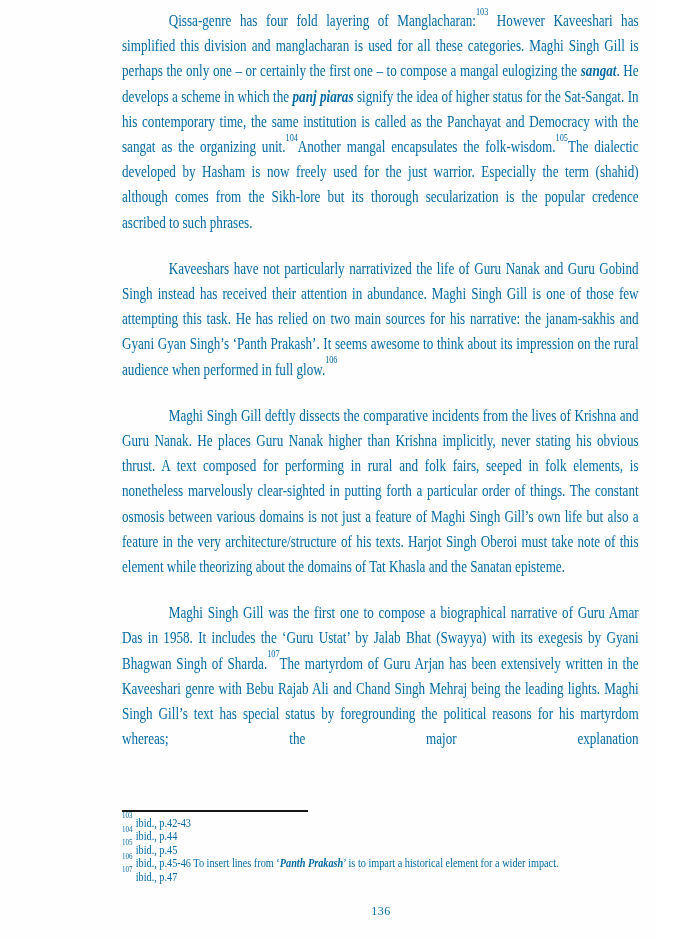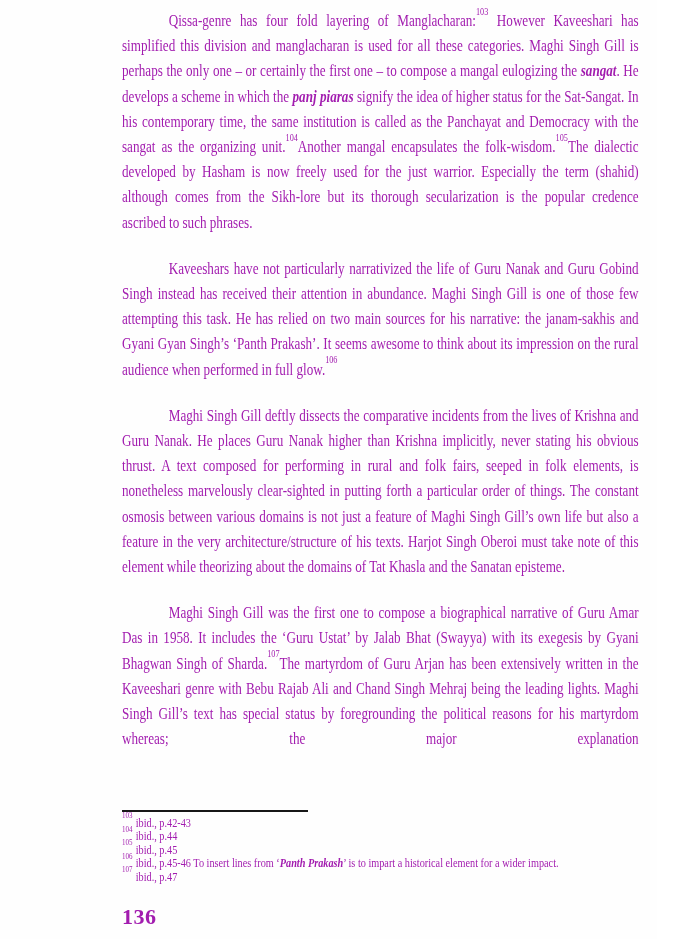--- a/index.html
+++ b/index.html
@@ -6,21 +6,21 @@
     margin: 0;
     padding: 0;
     background: #ffffff;
   }
   .page {
     position: relative;
     width: 657px;
     height: 939px;
     background: #fefefe;
     font-family: "Liberation Serif", serif;
-    color: #a21caf;
+    color: #0369a1;
     overflow: hidden;
   }
   .body-wrap {
     position: absolute;
     left: 122px;
     top: 8px;
     width: 518px;
   }
   .body-inner {
     width: 630px;
@@ -73,23 +73,23 @@
   .footnote sup {
     font-size: 8.5px;
     top: -3.5px;
     margin-right: 4px;
   }
   .page-number {
     position: absolute;
     left: 122px;
     top: 904px;
     width: 518px;
-    font-size: 22px;
+    text-align: center;
+    font-size: 12px;
     letter-spacing: 0.5px;
-    font-weight: bold;
   }
 </style>
 </head>
 <body>
 
 <div class="page">
 
   <div class="body-wrap">
     <div class="body-inner">
       <p class="para"><span>Qissa-genre has four fold layering of Manglacharan:</span><sup>103</sup><span>  However Kaveeshari has simplified this division and manglacharan is used for all these categories. Maghi Singh Gill is perhaps the only one – or certainly the first one – to compose a mangal eulogizing the </span><span class="bi">sangat</span><span>. He develops a scheme in which the </span><span class="bi">panj piaras</span><span> signify the idea of higher status for the Sat-Sangat. In his contemporary time, the same institution is called as the Panchayat and Democracy with the sangat as the organizing unit.</span><sup>104</sup><span>Another mangal encapsulates the folk-wisdom.</span><sup>105</sup><span>The dialectic developed by Hasham is now freely used for the just warrior. Especially the term (shahid) although comes from the Sikh-lore but its thorough secularization is the popular credence ascribed to such phrases.</span></p>

